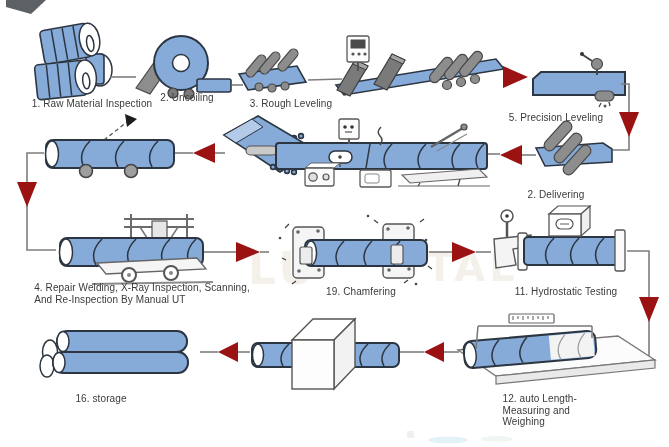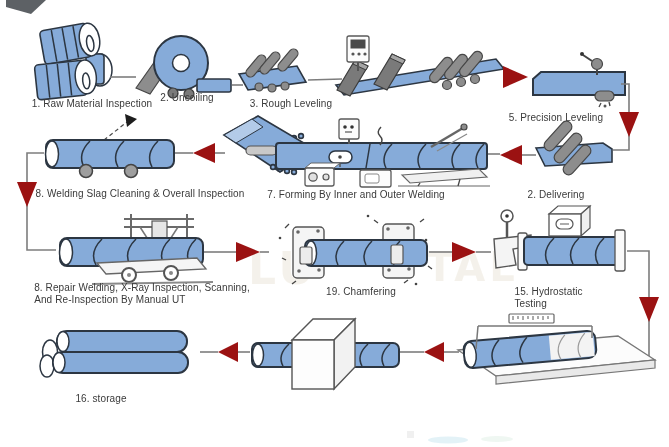--- a/index.html
+++ b/index.html
@@ -324,21 +324,20 @@
       <ellipse cx="497" cy="439" rx="16" ry="3" fill="#e4f2ea" opacity="0.6"></ellipse>
       <rect x="407" y="431" width="7" height="7" fill="#f0f0f0"></rect>
     </g>
   </svg>
 
   <div class="step-label" style="left:92px;top:98px">1. Raw Material Inspection</div>
   <div class="step-label" style="left:187px;top:92px">2. Uncoiling</div>
   <div class="step-label" style="left:291px;top:98px">3. Rough Leveling</div>
   <div class="step-label" style="left:556px;top:112px">5. Precision Leveling</div>
   <div class="step-label" style="left:556px;top:189px">2. Delivering</div>
-  <div class="step-label" style="left:356px;top:189px">7. Forming By Inner and Outer Welding</div>
-  <div class="step-label" style="left:140px;top:188px">8. Welding Slag Cleaning &amp; Overall Inspection</div>
-  <div class="step-label" style="left:142px;top:282px">8. Repair Welding, X-Ray Inspection, Scanning,
+  <div class="step-label" style="left:142px;top:282px">4. Repair Welding, X-Ray Inspection, Scanning,
 And Re-Inspection By Manual UT</div>
   <div class="step-label" style="left:361px;top:286px">19. Chamfering</div>
-  <div class="step-label" style="left:566px;top:286px">15. Hydrostatic Testing</div>
+  <div class="step-label" style="left:566px;top:286px">11. Hydrostatic Testing</div>
+  <div class="step-label" style="left:558px;top:393px">12. auto Length-Measuring and Weighing</div>
   <div class="step-label" style="left:101px;top:393px">16. storage</div>
 
 </div>
 
 </body></html>

